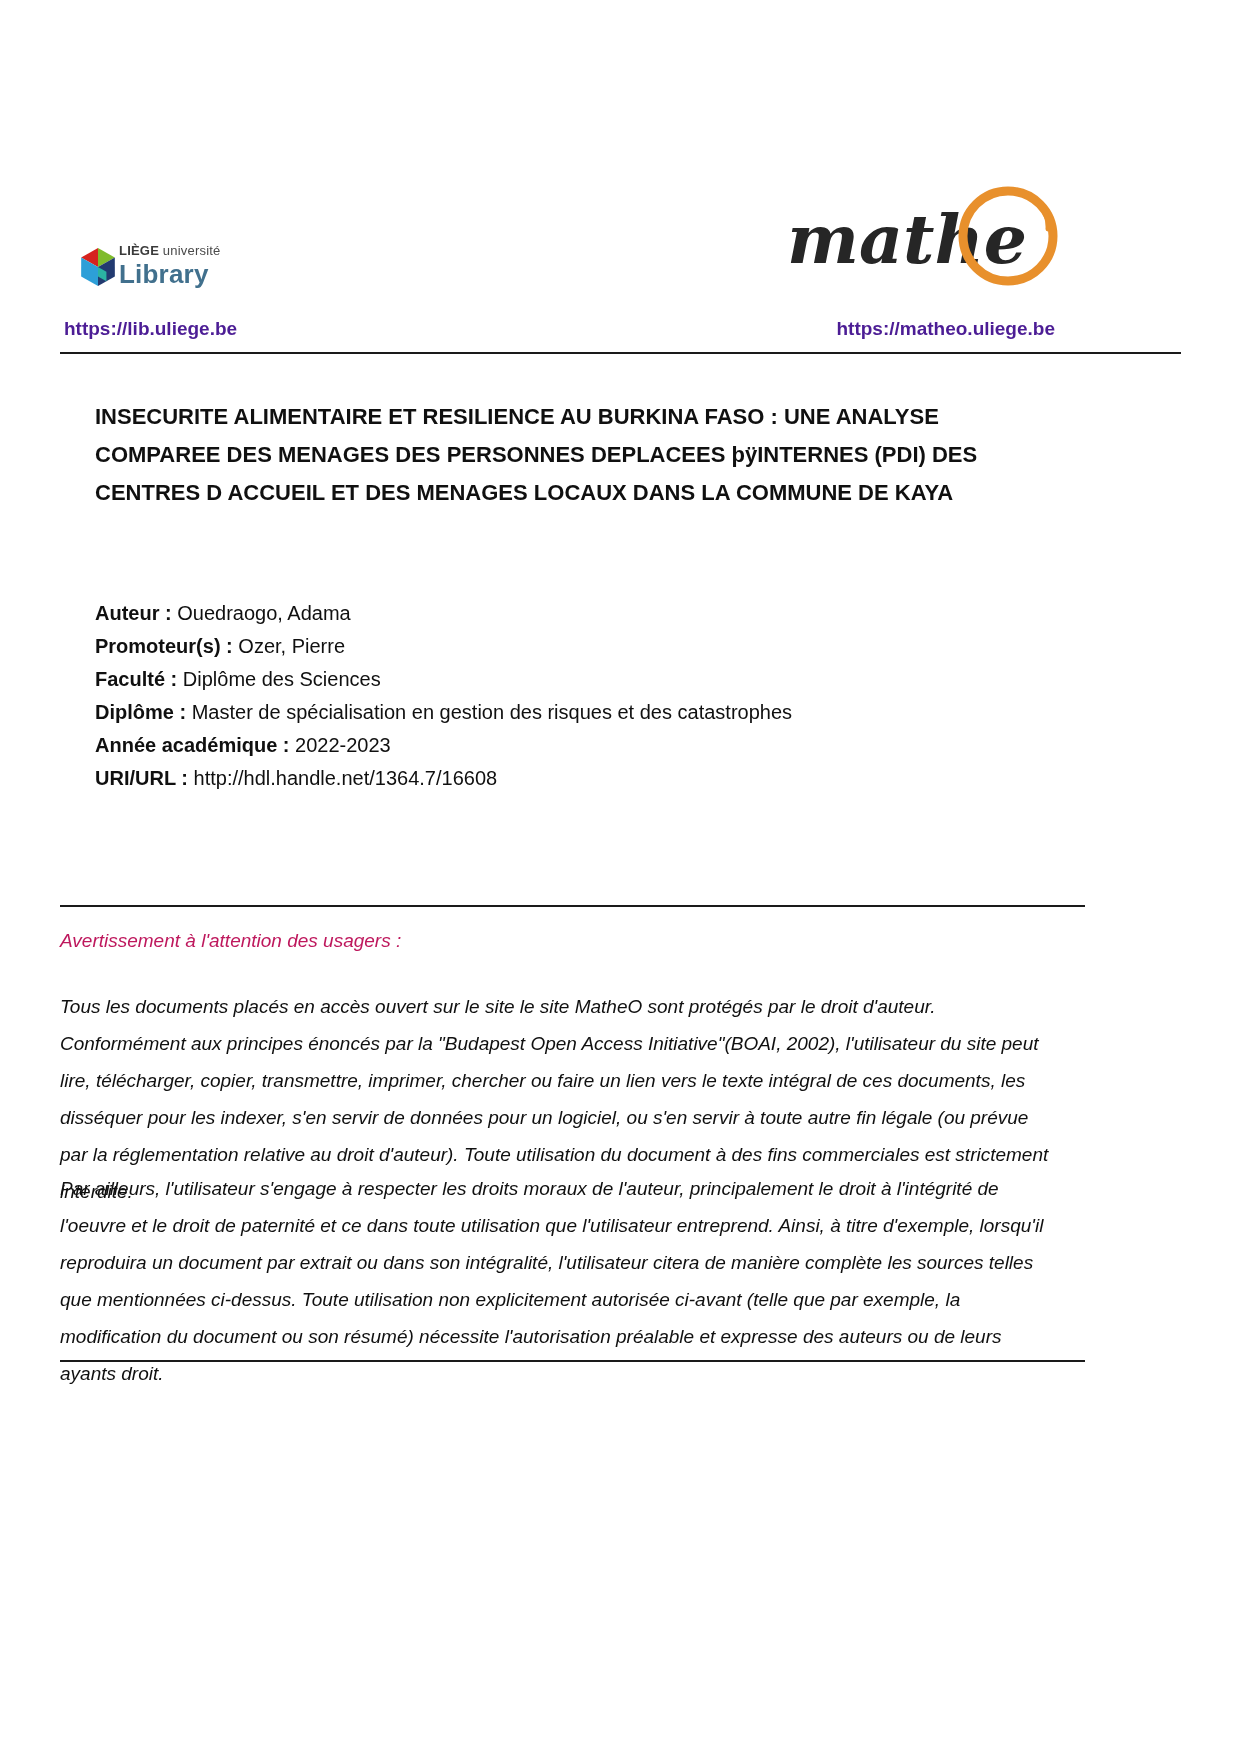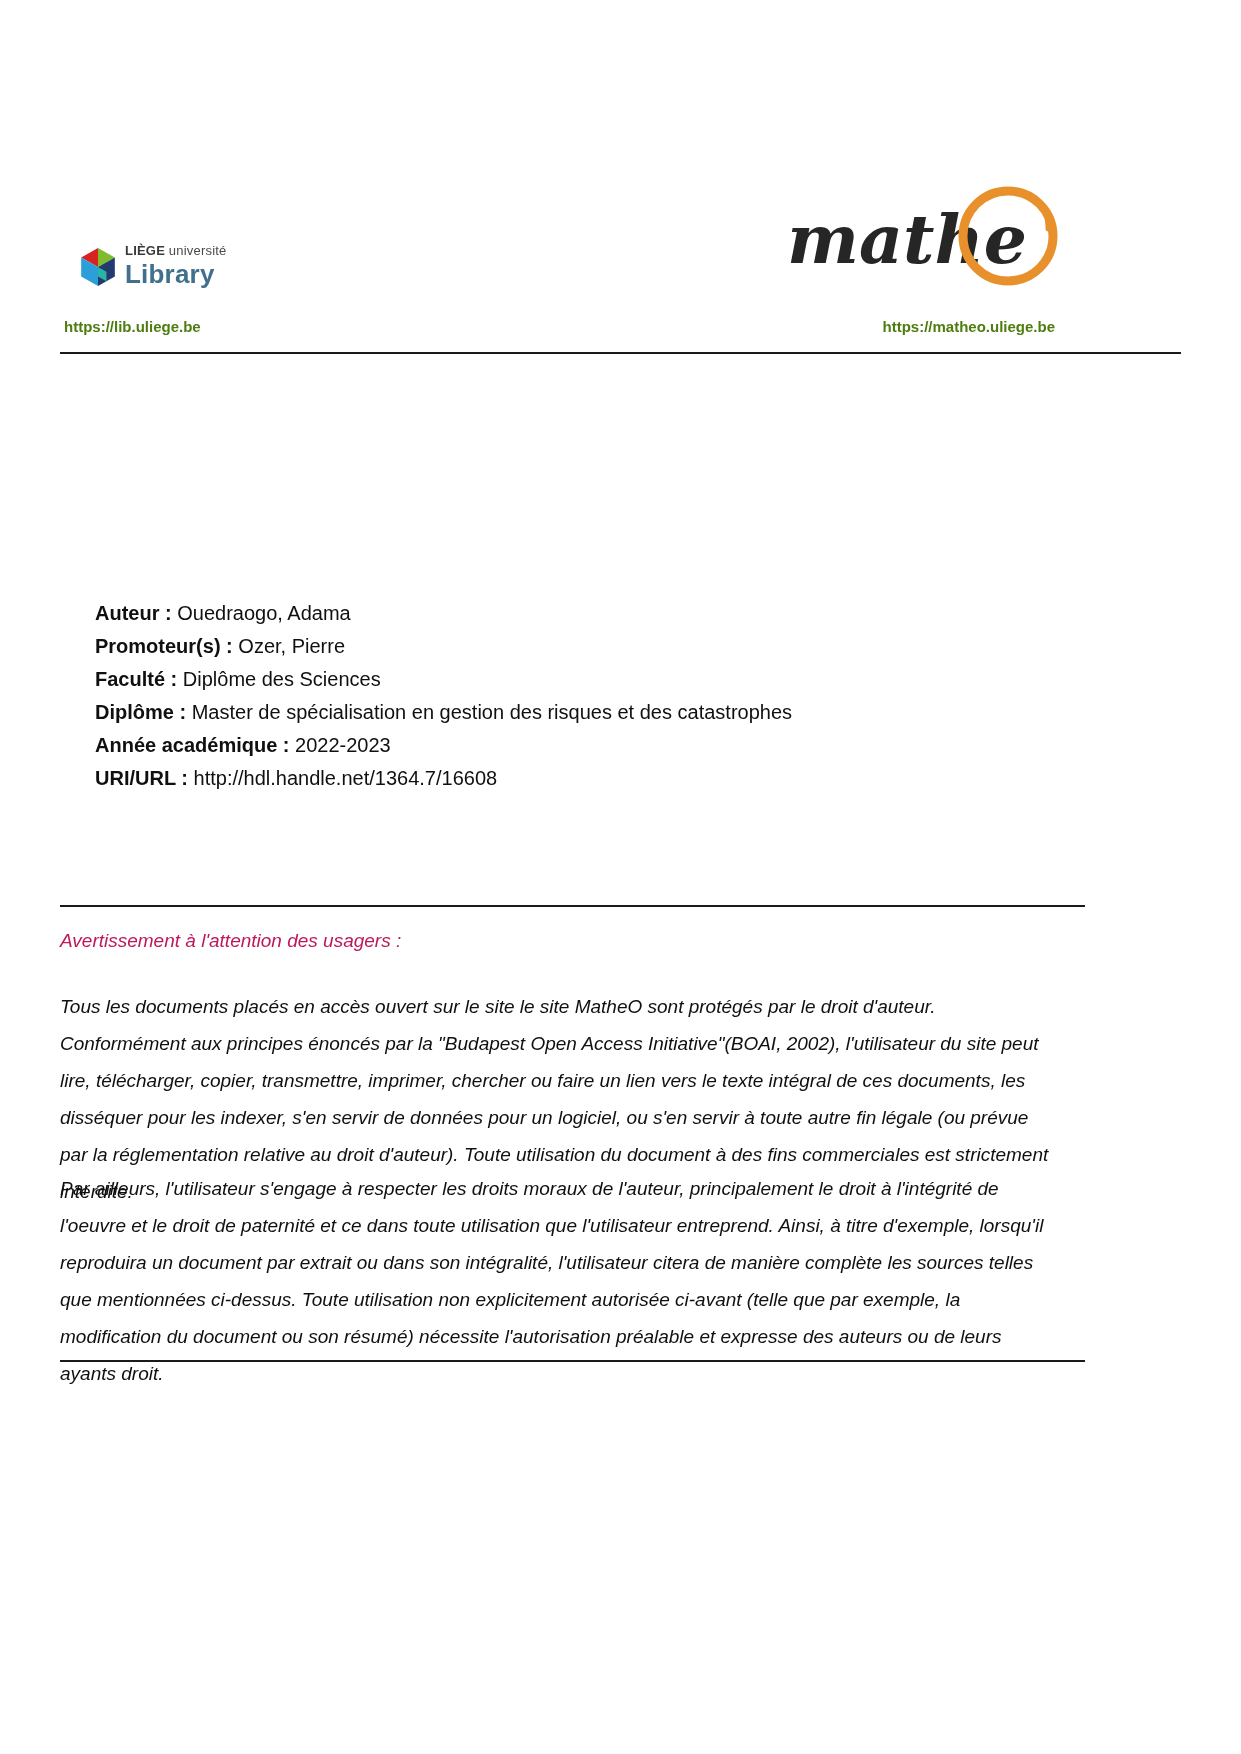--- a/index.html
+++ b/index.html
@@ -9,31 +9,31 @@
     font-family: "Liberation Sans", sans-serif;
     color: #000;
     position: relative;
     overflow: hidden;
   }
   .page { position: relative; width: 1241px; height: 1754px; background: #fff; }
 
   
   .library-logo {
     position: absolute; left: 80px; top: 243px;
-    display: flex; align-items: center; gap: 9px;
+    display: flex; align-items: center; gap: 3px;
   }
   .library-logo svg.cube { width: 36px; height: 40px; display: block; }
   .library-text .line1 { font-size: 13px; color: #4a4a4a; letter-spacing: 0.2px; }
   .library-text .line1 b { color: #3a3a3a; }
   .library-text .line2 { font-size: 26px; font-weight: bold; color: #41708D; margin-top: 1px; letter-spacing: 0.2px; }
 
   .matheo-logo { position: absolute; top: 163px; right: 182px; width: 272px; height: 142px; }
   .matheo-logo svg { width: 100%; height: 100%; display: block; }
 
-  .url { font-size: 15px; font-weight: bold; color: #4d7c0f; text-decoration: none; }
+  .url { font-size: 19px; font-weight: bold; color: #4c1d95; text-decoration: none; }
   .url-left  { position: absolute; left: 64px;  top: 318px; }
   .url-right { position: absolute; right: 186px; top: 318px; }
 
   .rule { position: absolute; height: 2px; background: #1a1a1a; }
   .rule-top    { left: 60px; right: 60px; top: 352px; }
   .rule-mid    { left: 60px; width: 1025px; top: 905px; }
   .rule-bottom { left: 60px; width: 1025px; top: 1360px; }
 
   
   .doc-title {
@@ -84,20 +84,21 @@
       <circle cx="221" cy="73" r="45" fill="none" stroke="#E8902C" stroke-width="9"></circle>
       <path d="M 228 30 C 250 33 262 48 261 66" fill="none" stroke="#E8902C" stroke-width="5" stroke-linecap="round"></path>
     </svg>
   </div>
 
   <a class="url url-left">https://lib.uliege.be</a>
   <a class="url url-right">https://matheo.uliege.be</a>
 
   <div class="rule rule-top"></div>
 
+  <div class="doc-title">INSECURITE ALIMENTAIRE ET RESILIENCE AU BURKINA FASO : UNE ANALYSE COMPAREE DES MENAGES DES PERSONNES DEPLACEES þÿINTERNES (PDI) DES CENTRES D ACCUEIL ET DES MENAGES LOCAUX DANS LA COMMUNE DE KAYA</div>
 
   <div class="metadata">
     <div class="row">
       <span class="label">Auteur :</span>
       <span class="value">Ouedraogo, Adama</span>
     </div>
     <div class="row">
       <span class="label">Promoteur(s) :</span>
       <span class="value">Ozer, Pierre</span>
     </div>

